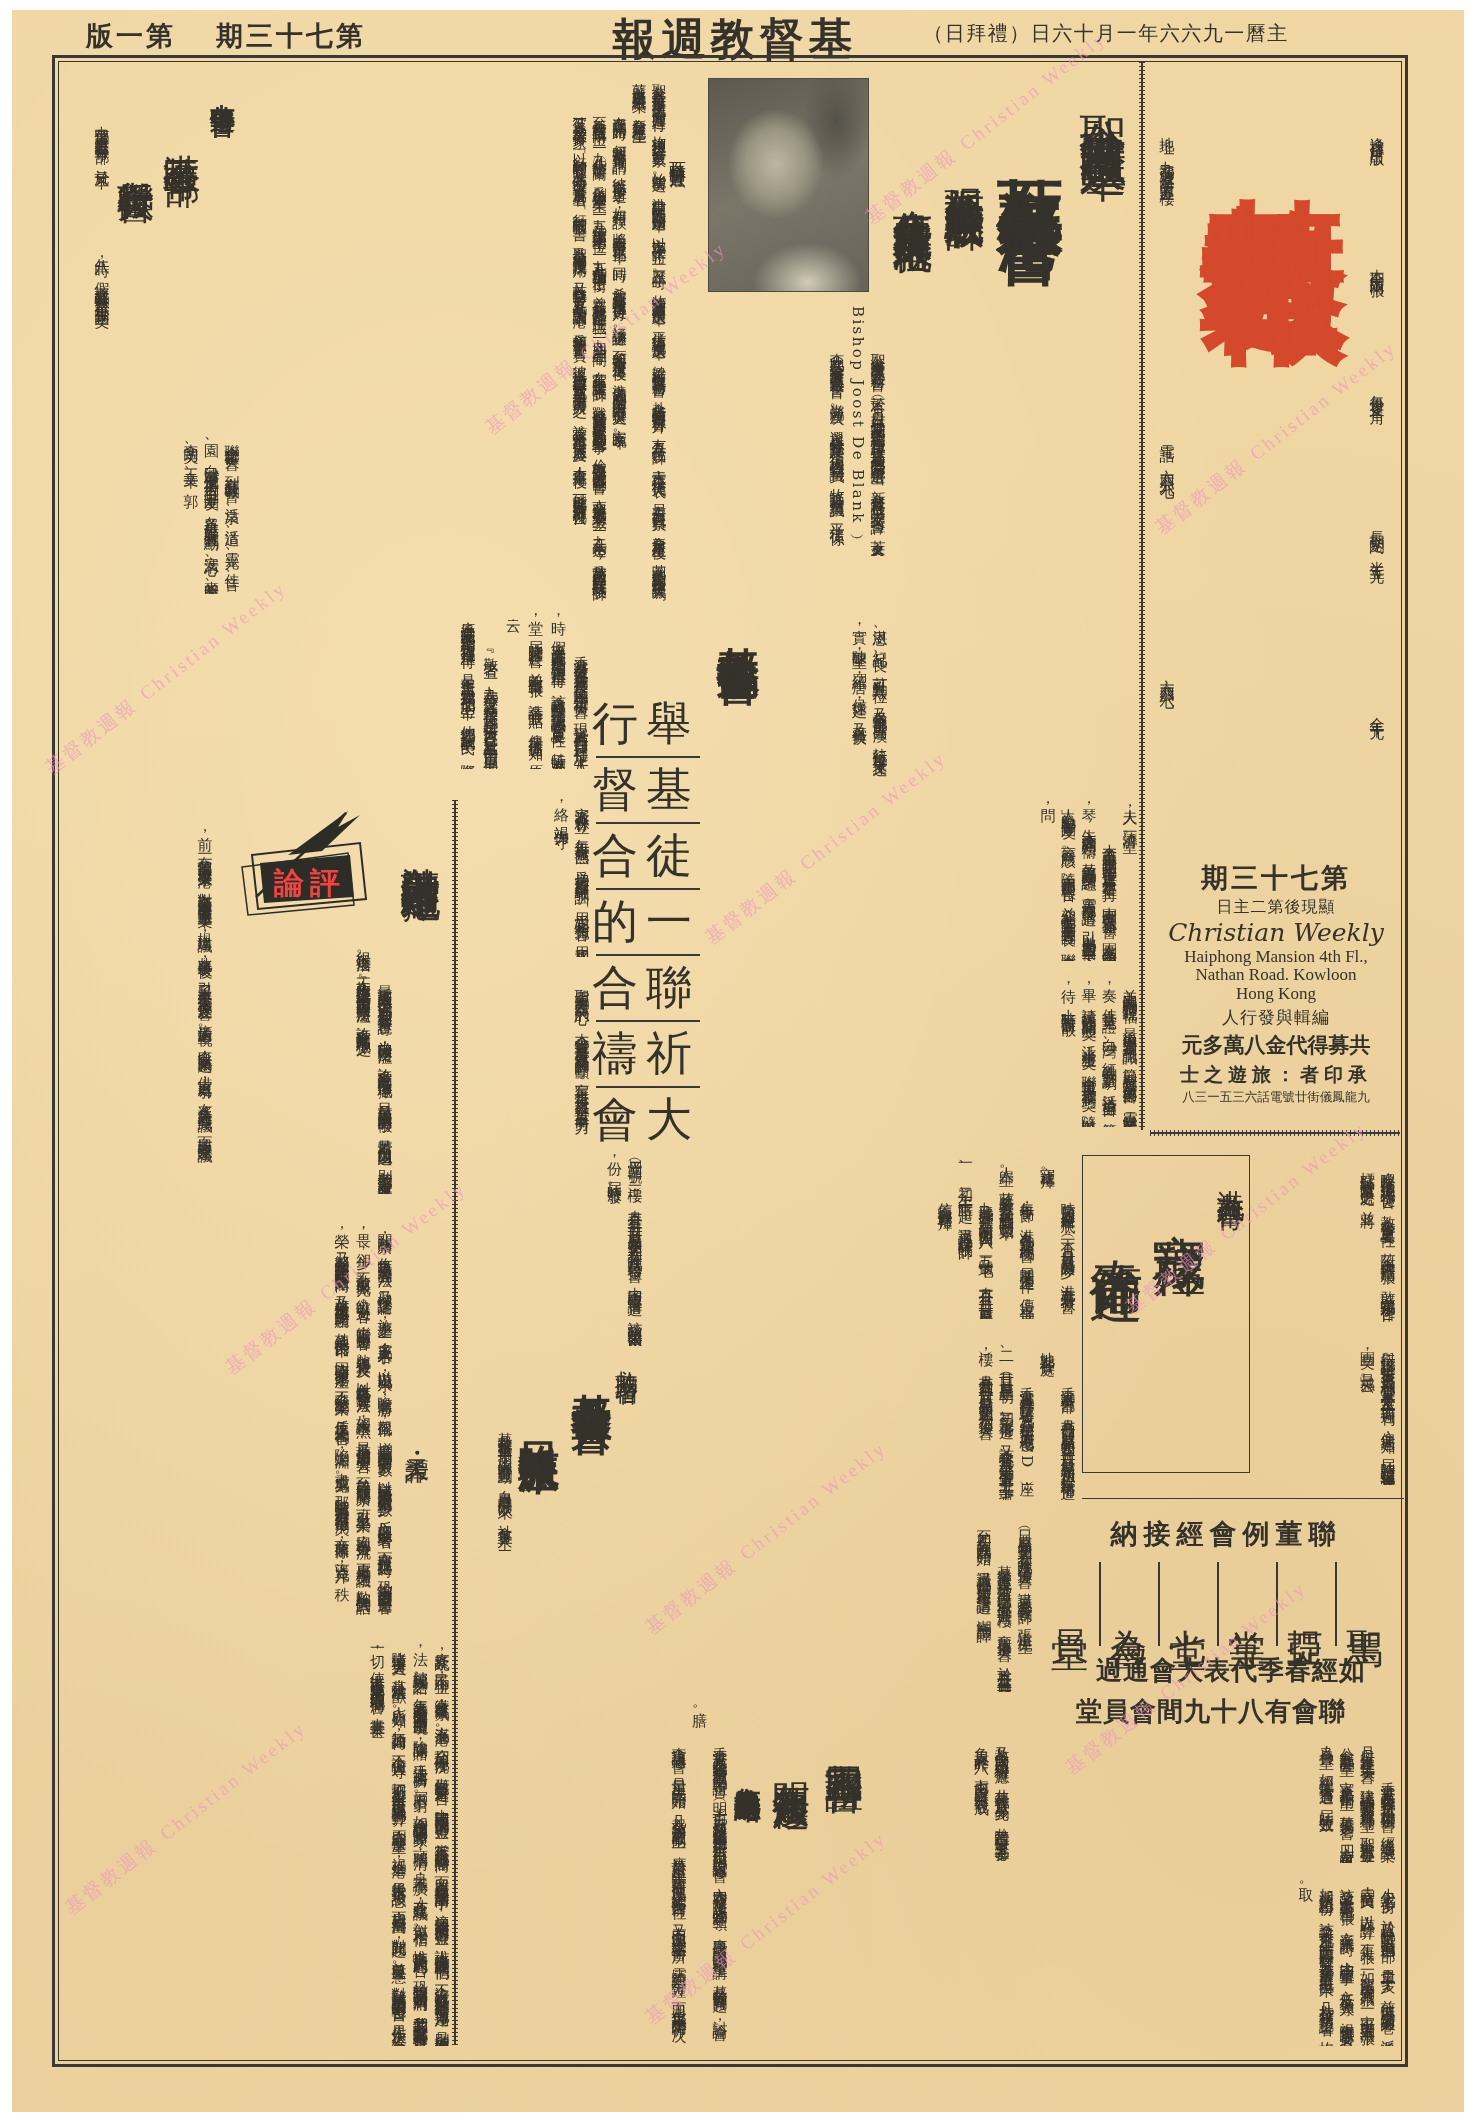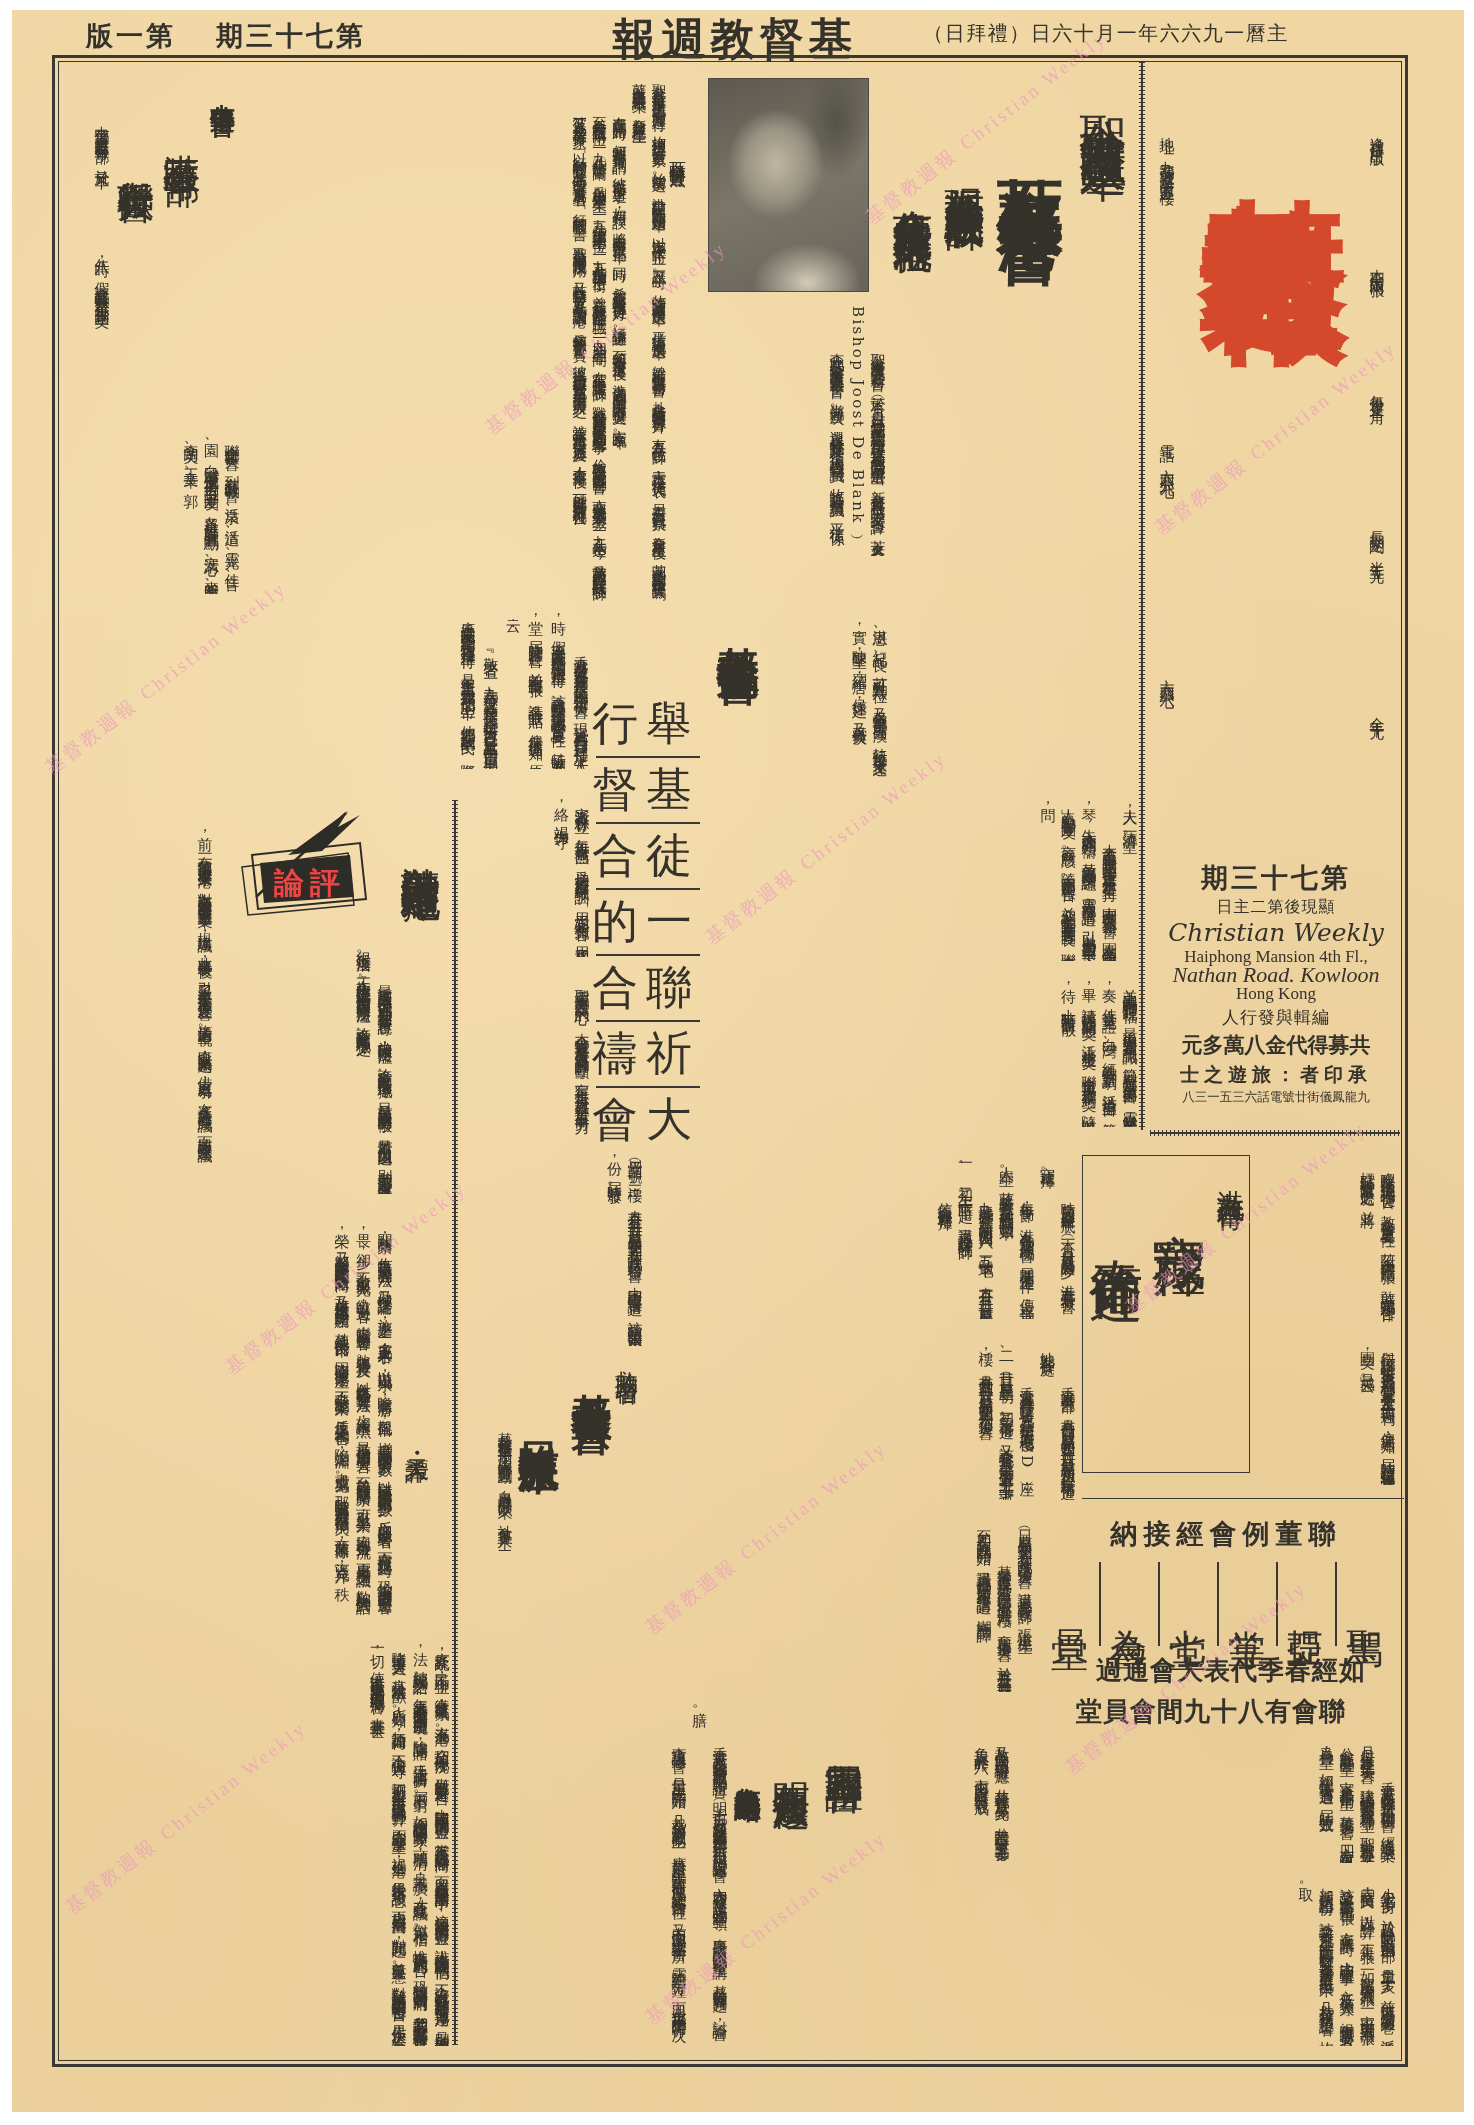--- a/index.html
+++ b/index.html
@@ -74,21 +74,21 @@
   <div class="mh-small" style="left:1156px;top:433px;">電話：六六四六九七</div>
   <div class="mh-small" style="left:1156px;top:667px;">六六六四六七</div>
 
   <div class="vh" style="left:1190px;top:76px;width:176px;height:812px;font-size:150px;line-height:176px;letter-spacing:6px;color:#d4482c;font-weight:bold;">基督教週報</div>
 
   <div class="a" style="left:1145px;top:860px;width:262px;height:268px;text-align:center;">
     <div class="rtl" style="font-size:27px;font-weight:bold;letter-spacing:3px;line-height:36px;">第七十三期</div>
     <div class="rtl" style="font-size:16px;letter-spacing:1px;line-height:22px;">顯現後第二主日</div>
     <div style="font-size:25px;font-style:italic;line-height:30px;font-family:'DejaVu Serif',serif;">Christian Weekly</div>
     <div style="font-size:17px;line-height:18px;font-family:'Liberation Serif',serif;">Haiphong Mansion 4th Fl.,</div>
-    <div style="font-size:22px;line-height:18px;font-family:'Liberation Serif',serif;font-style:italic;">Nathan Road. Kowloon</div>
+    <div style="font-size:17px;line-height:18px;font-family:'Liberation Serif',serif;">Nathan Road. Kowloon</div>
     <div style="font-size:17px;line-height:20px;font-family:'Liberation Serif',serif;">Hong Kong</div>
     <div class="rtl" style="font-size:17px;line-height:26px;letter-spacing:1px;">編輯與發行人</div>
     <div class="rtl" style="font-size:21px;font-weight:bold;line-height:30px;">共募得代金八萬多元</div>
     <div class="rtl" style="font-size:19px;font-weight:bold;letter-spacing:5px;line-height:28px;">承印者：旅遊之士</div>
     <div class="rtl" style="font-size:12.5px;line-height:18px;">九龍鳳儀街廿號電話六三五一三八</div>
   </div>
   <div class="wavy-h" style="left:1150px;top:1130px;width:250px;"></div>
 
   <div class="vh" style="left:1078px;top:77px;width:52px;height:480px;font-size:48px;line-height:52px;letter-spacing:5px;">聖公會港澳教區選舉</div>
   <div class="vh black" style="left:996px;top:124px;width:70px;height:582px;font-size:66px;line-height:70px;letter-spacing:6px;">杜百鄰任本港會督</div>

